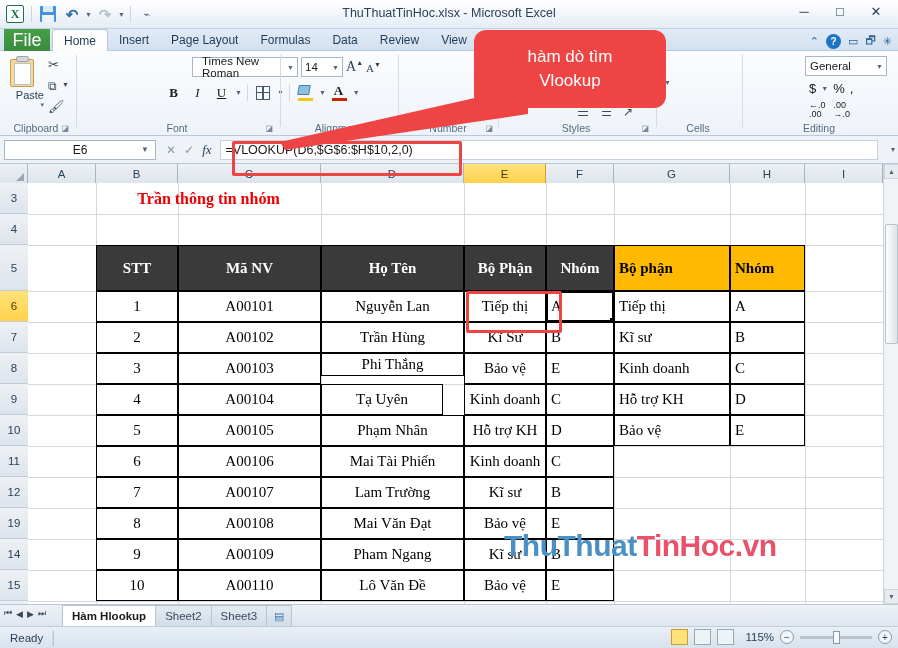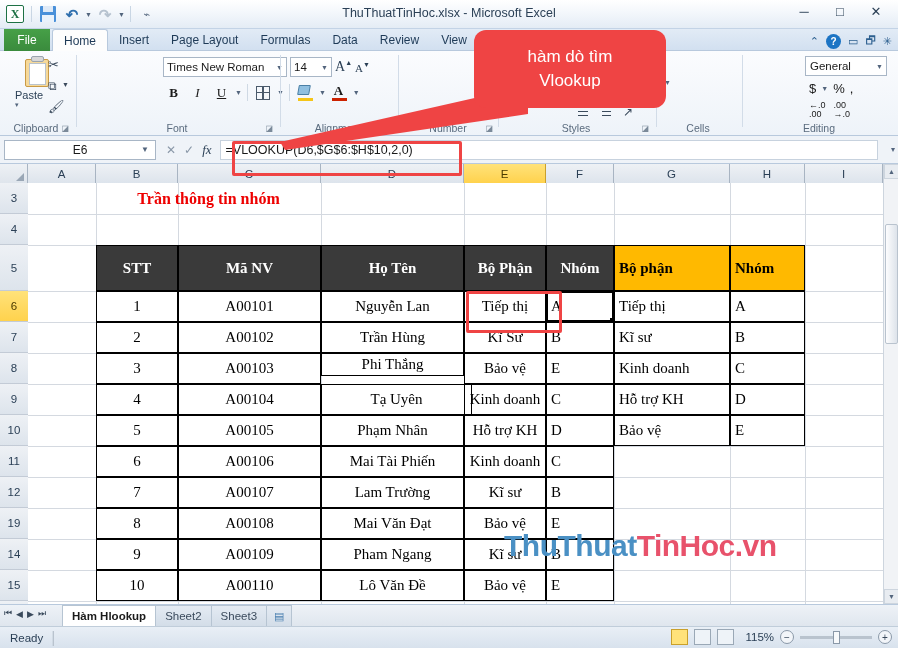--- a/index.html
+++ b/index.html
@@ -44,21 +44,21 @@
 
   
   .tabbar {
     position: absolute; top: 29px; left: 0; width: 898px; height: 22px;
     background: linear-gradient(to bottom,#e2ebf6,#d2e0f0);
     border-bottom: 1px solid #b8c9dd;
   }
   .tab-file {
     position:absolute; left:4px; top:0; width:46px; height:22px;
     background: linear-gradient(to bottom,#46a047,#3a8b3d);
-    color:#fff; font-size:12px; display:flex; align-items:center; justify-content:center;
+    color:#fff; font-size:18px; display:flex; align-items:center; justify-content:center;
   }
   .tabs { position:absolute; left:52px; top:0; display:flex; height:22px; }
   .tab { padding: 0 11px; height:22px; display:flex; align-items:center;
          font-size:12px; color:#1e3a57; }
   .tab.active { background:#fdfdfd; border:1px solid #b8c9dd; border-bottom:1px solid #fdfdfd;
                 border-radius:3px 3px 0 0; position:relative; top:0; height:23px; }
   .help-icons { position:absolute; right:6px; top:3px; display:flex; align-items:center; gap:7px; }
   .hi { font-size:11px; color:#2c5f8f; }
   .q-circle { width:15px;height:15px;border-radius:50%;background:#1c74c4;color:#fff;
               font-size:10px;font-weight:bold;display:flex;align-items:center;justify-content:center;}
@@ -68,36 +68,36 @@
     position:absolute; top:51px; left:0; width:898px; height:85px;
     background: linear-gradient(to bottom,#fbfcfe,#eef3f9);
     border-bottom:1px solid #b8c9dd;
   }
   .rgroup { position:absolute; top:0; height:85px; }
   .rgroup-label { position:absolute; bottom:2px; width:100%; text-align:center;
                   font-size:10.5px; color:#5a6b7e; }
   .rsep { position:absolute; top:4px; width:1px; height:72px; background:#d2dce8; }
   .dlg-launch { position:absolute; bottom:3px; right:3px; font-size:8px; color:#7b8a9a; }
 
-  .paste-btn { position:absolute; left:15px; top:5px; width:44px; text-align:left; }
+  .paste-btn { position:absolute; left:0; top:5px; width:44px; text-align:right; }
   .clip-ico { width:30px;height:32px;margin:0 auto; position:relative; }
   .clip-body { position:absolute; left:3px; top:3px; width:24px;height:28px;
                background:#f6d99a; border:1px solid #c99a45; border-radius:2px;}
   .clip-paper { position:absolute; left:7px; top:7px; width:17px;height:22px;
                 background:#fff; border:1px solid #b9c3cd;}
   .clip-top { position:absolute; left:9px; top:0px; width:13px;height:6px;
               background:#d8d8d8; border:1px solid #9aa4ae; border-radius:2px;}
   .paste-label { font-size:11px; color:#2a3f55; margin-top:1px; }
   .paste-caret { font-size:7px; color:#53657d; }
   .mini-ico { position:absolute; font-size:13px; color:#3a4a5c; }
 
   .font-row1 { position:absolute; left:85px; top:6px; display:flex; align-items:center; gap:3px; }
-  .fname-box { width:124px; height:20px; border:1px solid #a8b6c6; background:#fff;
+  .fname-box { width:106px; height:20px; border:1px solid #a8b6c6; background:#fff;
                font-size:11.5px; color:#1a1a1a; display:flex; align-items:center;
-               padding-left:3px; position:relative; }
+               padding-left:9px; position:relative;margin-left:29px; }
   .fsize-box { width:42px; height:20px; border:1px solid #a8b6c6; background:#fff;
                font-size:11.5px; color:#1a1a1a; display:flex; align-items:center;
                padding-left:3px; position:relative; }
   .box-caret { position:absolute; right:3px; font-size:7px; color:#53657d; }
   .grow-a { font-size:14px; color:#2a3f55; font-family:"Liberation Serif",serif; }
   .shrink-a { font-size:11px; color:#2a3f55; font-family:"Liberation Serif",serif; }
 
   .font-row2 { position:absolute; left:85px; top:31px; display:flex; align-items:center; gap:3px; }
   .fbtn { width:21px;height:21px; display:flex;align-items:center;justify-content:center;
           font-size:13px; color:#1a1a1a; font-family:"Liberation Serif",serif; }
@@ -584,21 +584,21 @@
       <div class="cell bord lft" style="left:518px; top:139px; width:68px;  height:31px;">B</div>
 
       <div class="cell bord ctr" style="left:68px;  top:170px; width:82px;  height:31px;">3</div>
       <div class="cell bord ctr" style="left:150px; top:170px; width:143px; height:31px;">A00103</div>
       <div class="cell bord ctr" style="left:293px; top:170px; width:143px; height:23px;">Phi Thắng</div>
       <div class="cell bord ctr" style="left:436px; top:170px; width:82px;  height:31px;">Bảo vệ</div>
       <div class="cell bord lft" style="left:518px; top:170px; width:68px;  height:31px;">E</div>
 
       <div class="cell bord ctr" style="left:68px;  top:201px; width:82px;  height:31px;">4</div>
       <div class="cell bord ctr" style="left:150px; top:201px; width:143px; height:31px;">A00104</div>
-      <div class="cell bord ctr" style="left:293px; top:201px; width:151px; height:31px;">Tạ Uyên</div>
+      <div class="cell bord ctr" style="left:293px; top:201px; width:122px; height:31px;">Tạ Uyên</div>
       <div class="cell bord ctr" style="left:436px; top:201px; width:82px;  height:31px;">Kinh doanh</div>
       <div class="cell bord lft" style="left:518px; top:201px; width:68px;  height:31px;">C</div>
 
       <div class="cell bord ctr" style="left:68px;  top:232px; width:82px;  height:31px;">5</div>
       <div class="cell bord ctr" style="left:150px; top:232px; width:143px; height:31px;">A00105</div>
       <div class="cell bord ctr" style="left:293px; top:232px; width:143px; height:31px;">Phạm Nhân</div>
       <div class="cell bord ctr" style="left:436px; top:232px; width:82px;  height:31px;">Hỗ trợ KH</div>
       <div class="cell bord lft" style="left:518px; top:232px; width:68px;  height:31px;">D</div>
 
       <div class="cell bord ctr" style="left:68px;  top:263px; width:82px;  height:31px;">6</div>

